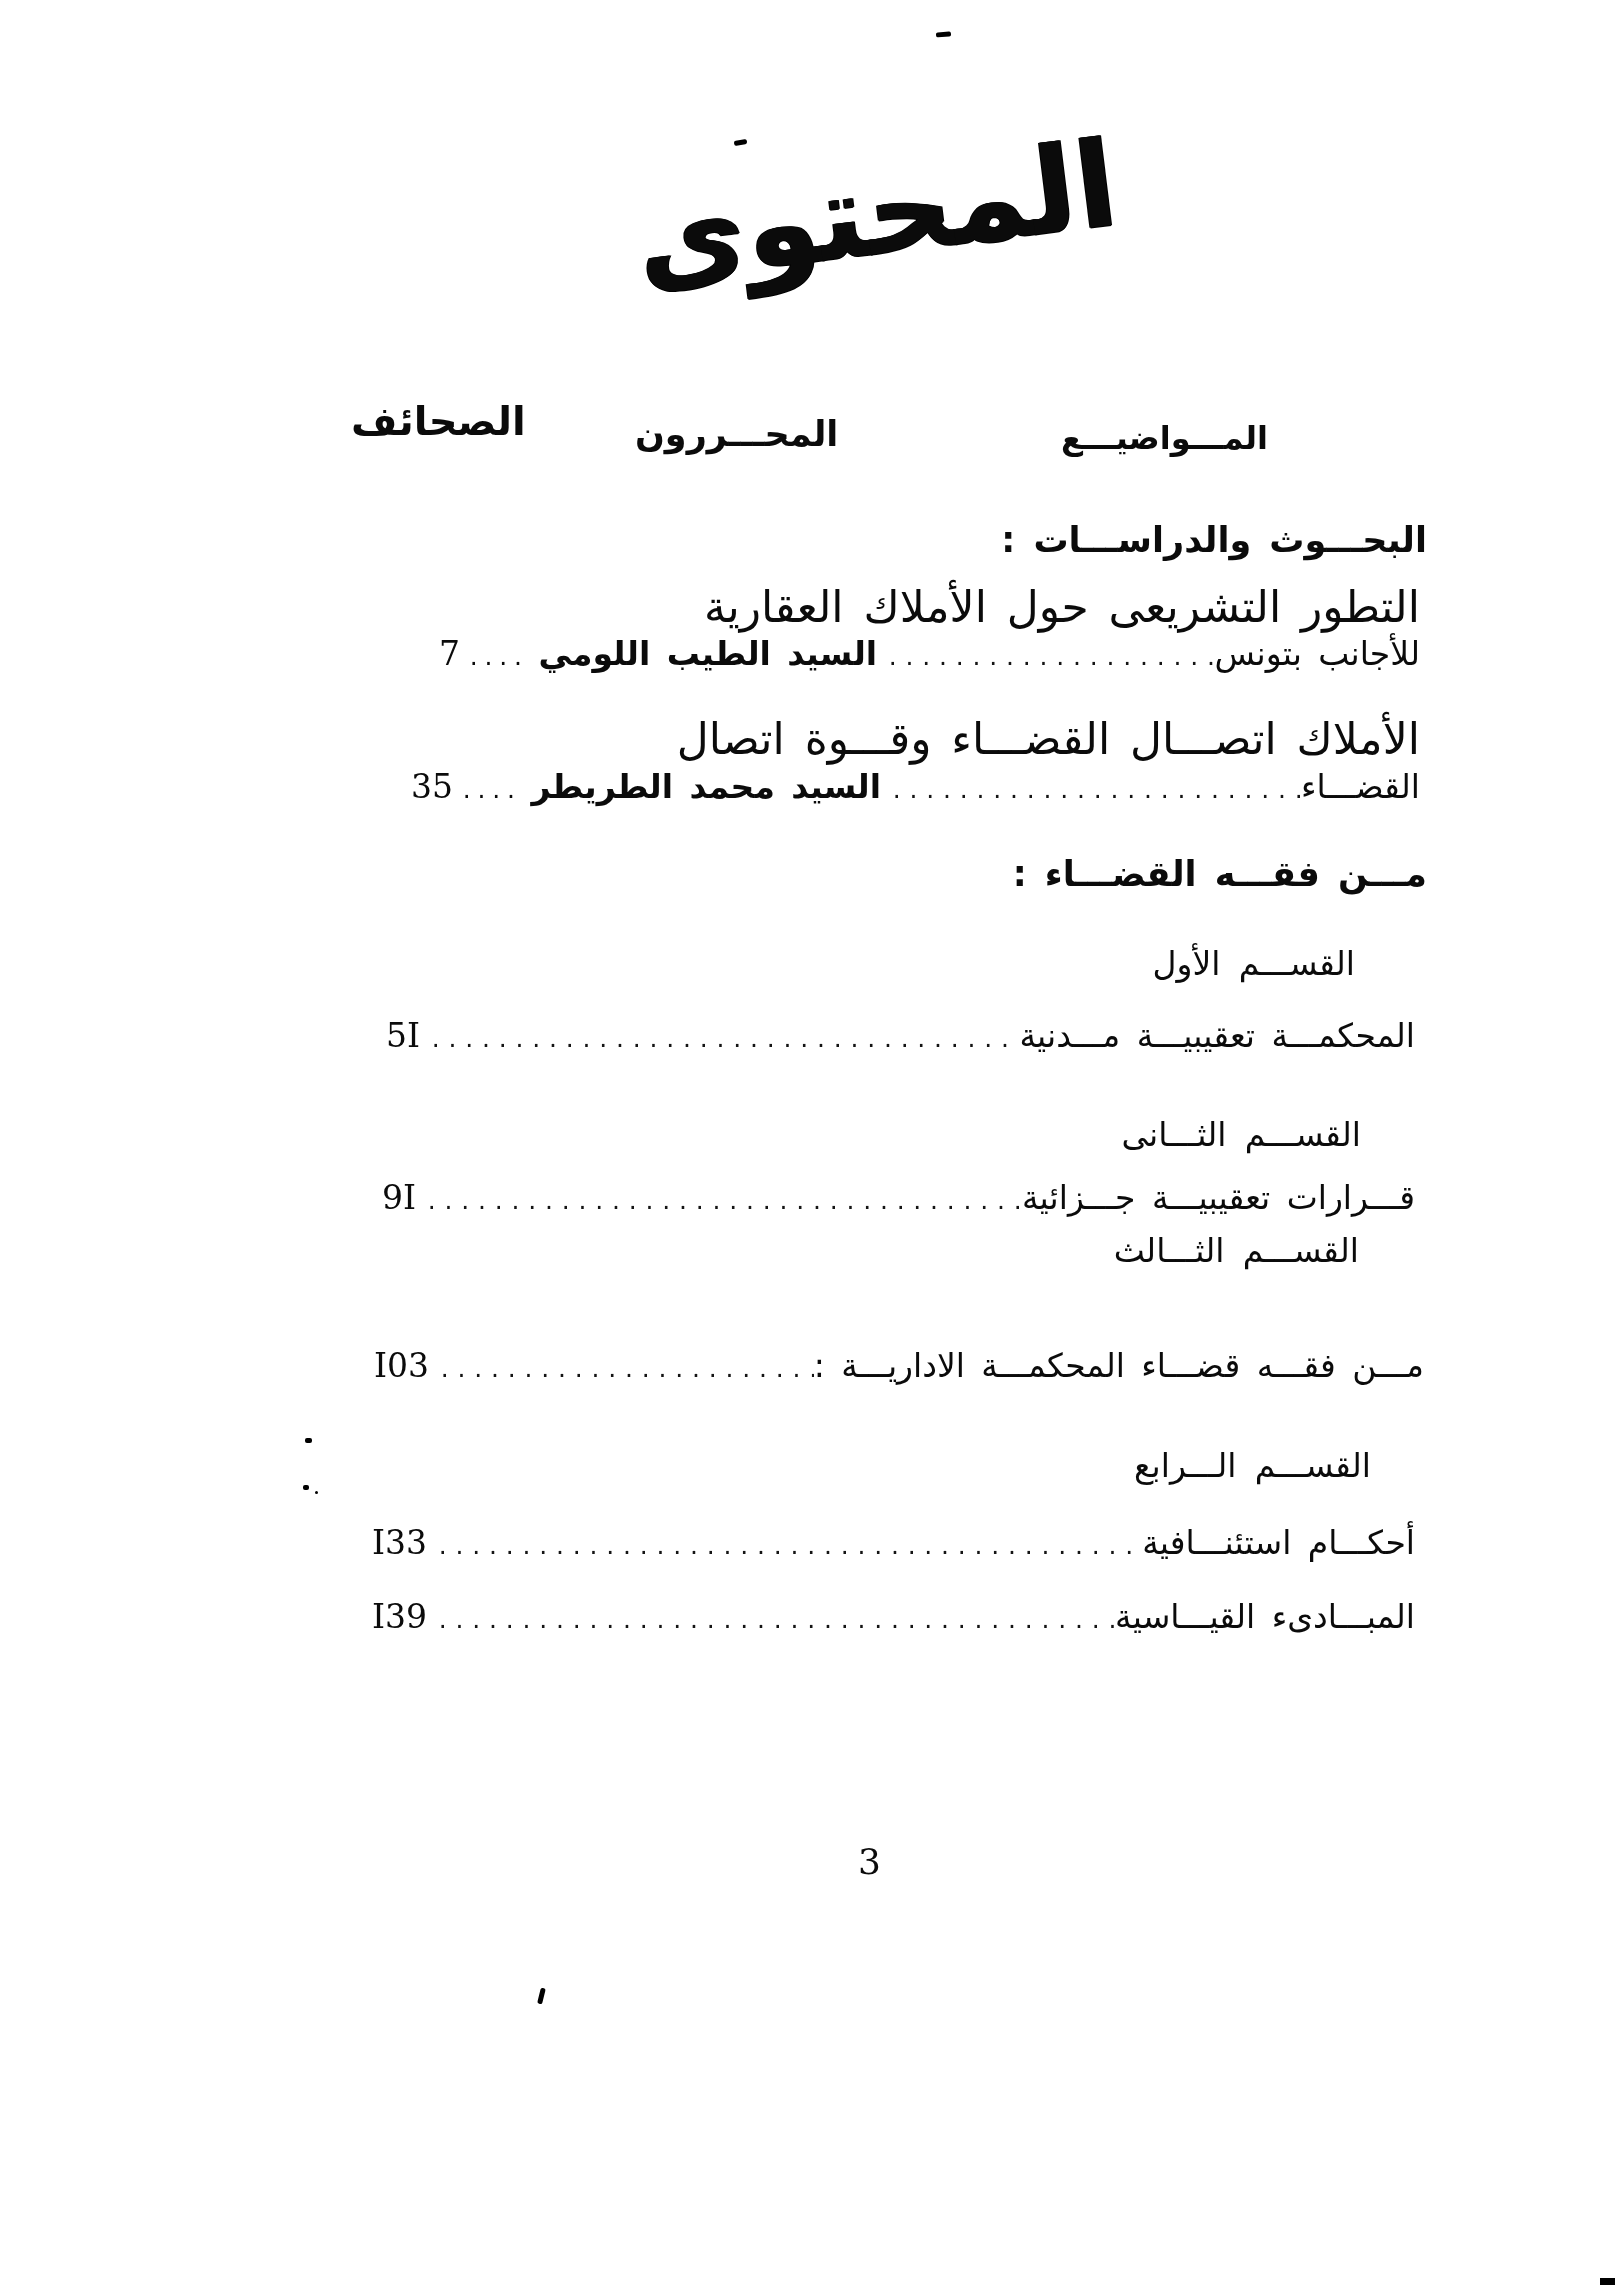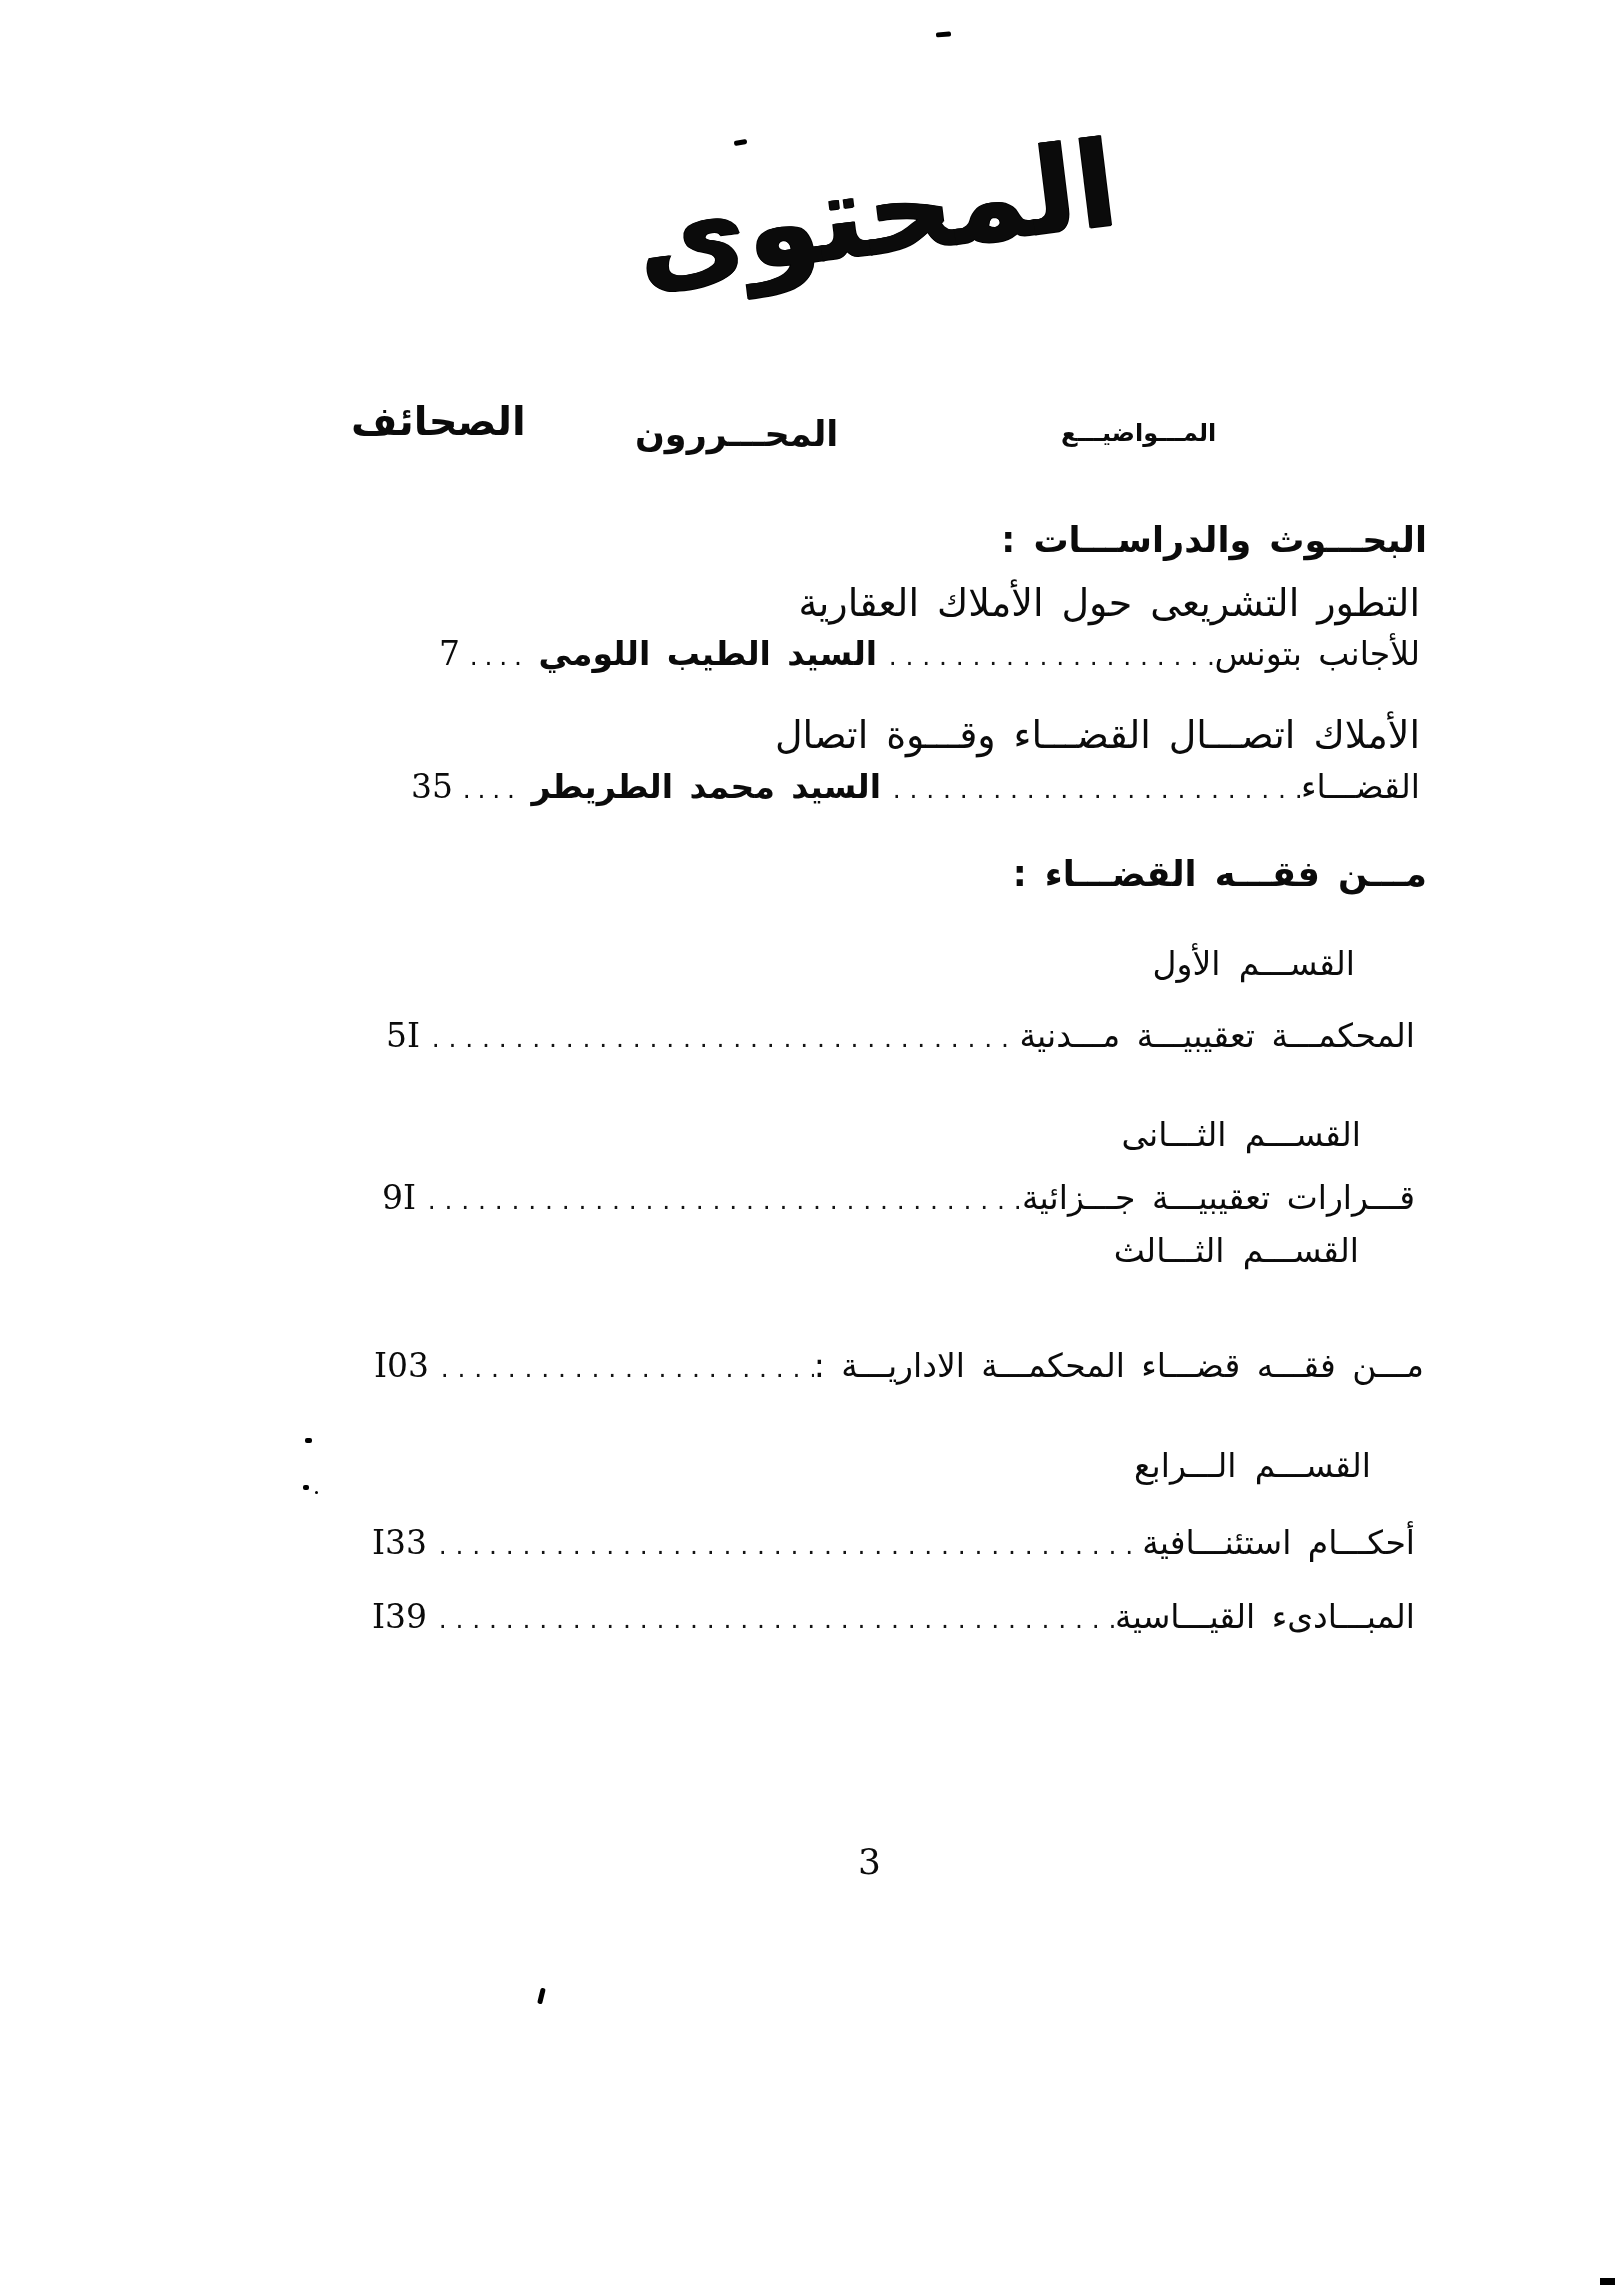--- a/index.html
+++ b/index.html
@@ -19,27 +19,27 @@
     font-size:119px;font-weight:bold;line-height:1.4;
     transform:rotate(-7deg);
     text-align:center;
     text-shadow:1px 0 0 #000,-1px 0 0 #000,0 1px 0 #000;
     white-space:nowrap;
   }
   
   .colhdr{font-weight:bold;white-space:nowrap;}
   .hdr-pages{left:351px;top:398px;font-size:40px;}
   .hdr-editors{left:603px;top:414px;font-size:35px;margin-left:32px;}
-  .hdr-topics{left:1061px;top:419px;font-size:24px;word-spacing:7.8px;}
+  .hdr-topics{left:1061px;top:419px;font-size:32px;word-spacing:7.8px;}
   
   .sect{right:188px;font-size:35px;font-weight:bold;white-space:nowrap;word-spacing:5.9px;}
   
   .part{font-size:33px;white-space:nowrap;word-spacing:7.8px;}
   
-  .tline{right:195px;font-size:38px;white-space:nowrap;word-spacing:5.9px;text-align:right;}
+  .tline{right:195px;font-size:44px;white-space:nowrap;word-spacing:5.9px;text-align:right;}
   
   .row{
     display:flex;align-items:baseline;
     direction:rtl;font-size:33px;white-space:nowrap;
   }
   .row .topic{flex:0 0 auto;word-spacing:5.9px;}
   .row .topic.bold{font-weight:normal;}
   .leader{
     flex:1 1 auto;overflow:hidden;
     direction:ltr;text-align:left;

